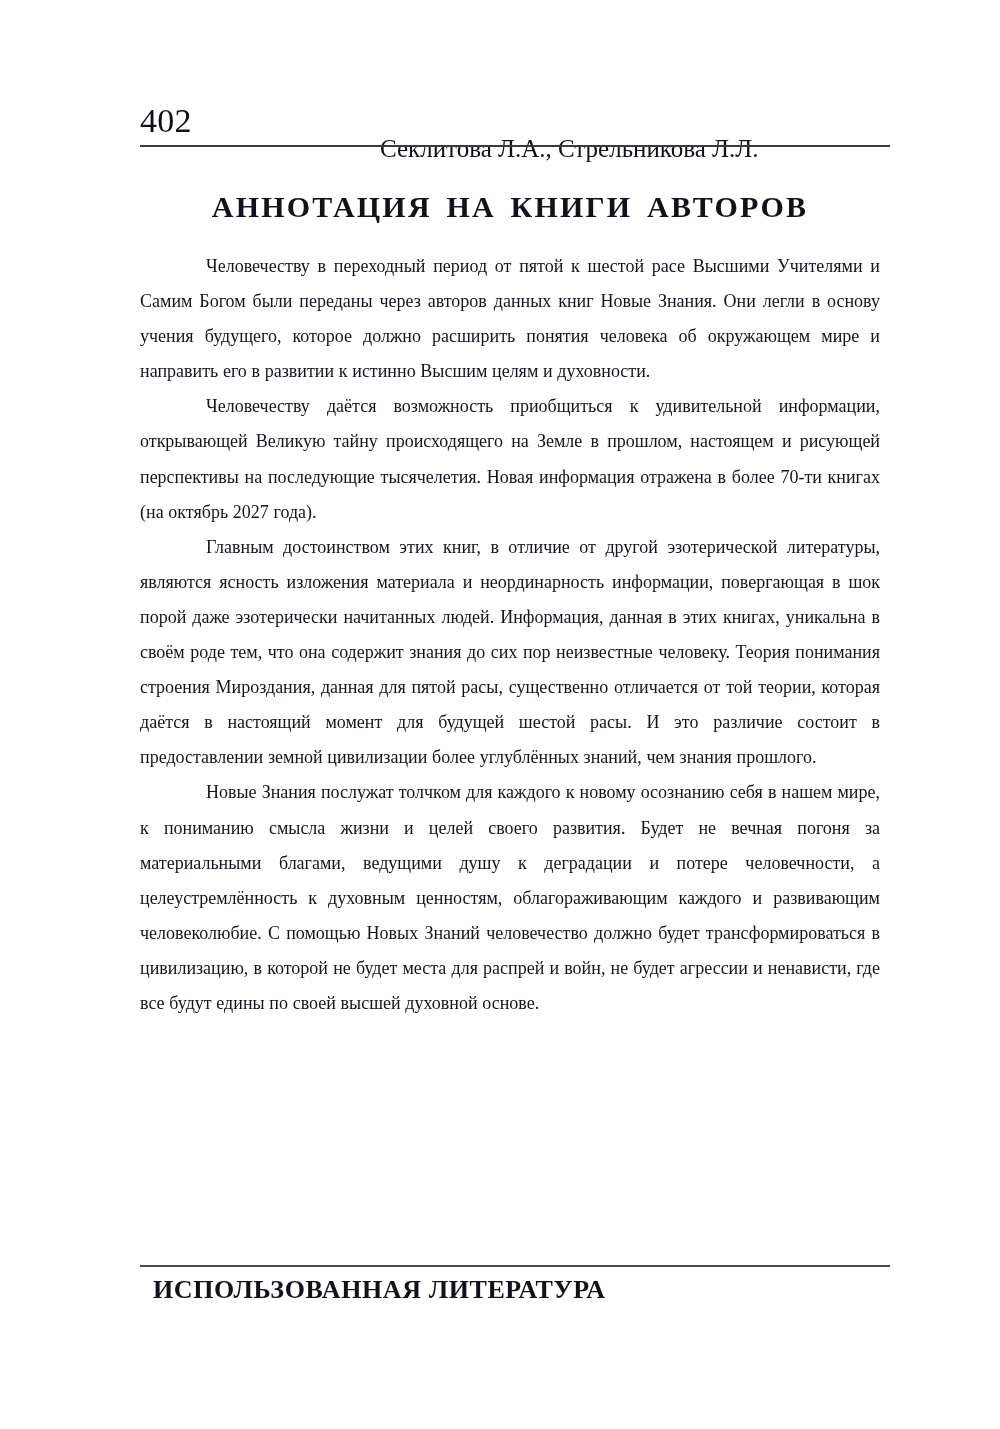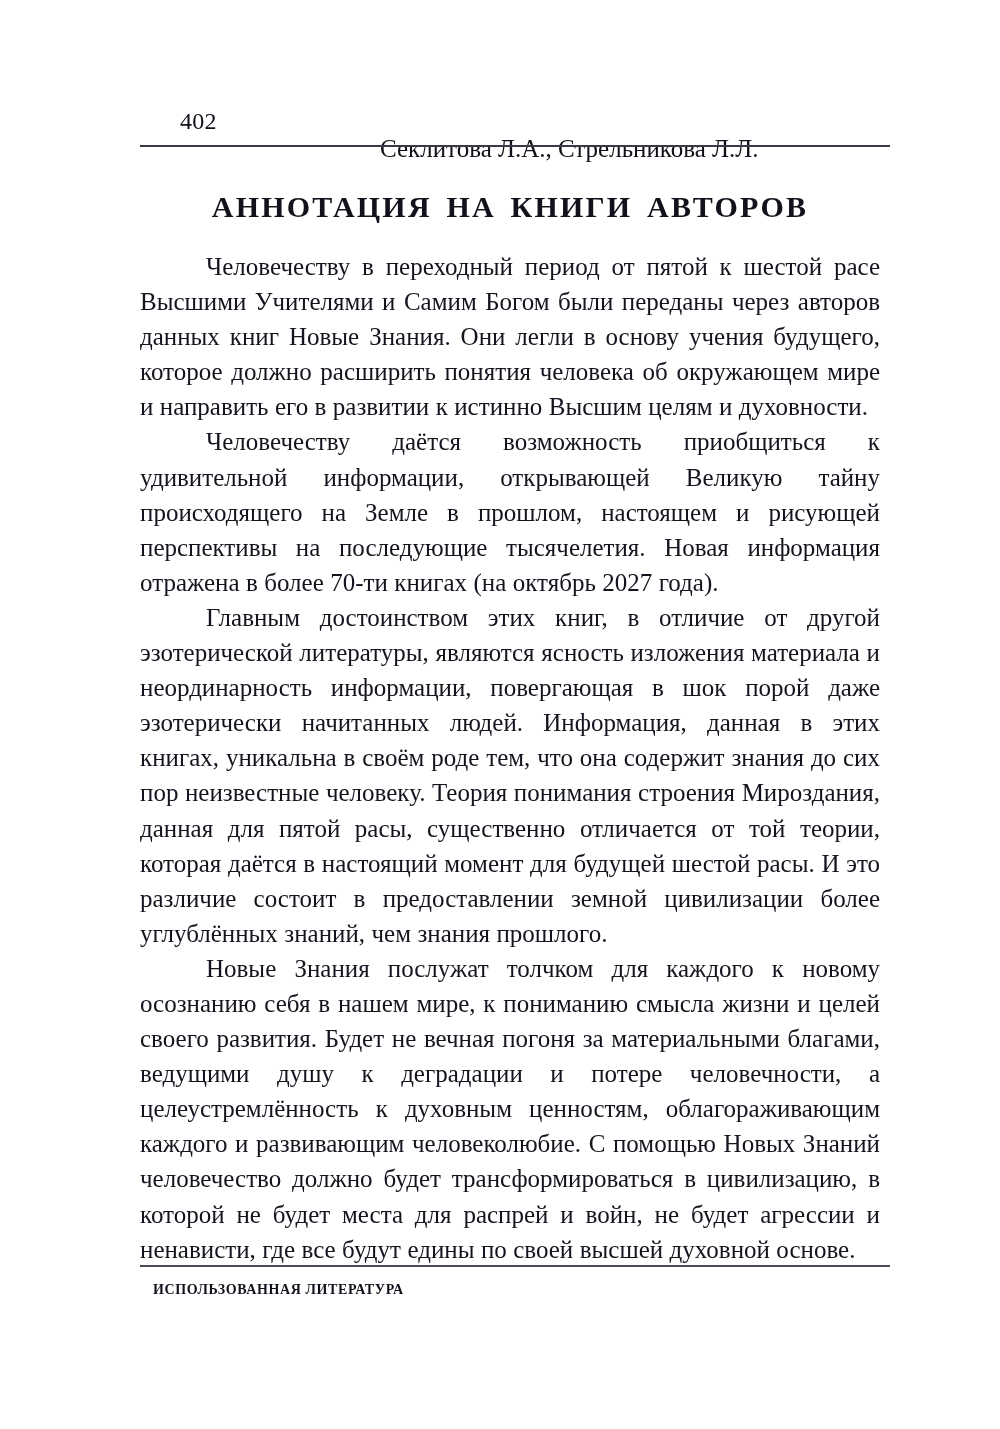--- a/index.html
+++ b/index.html
@@ -30,26 +30,25 @@
     position: absolute;
     left: 140px;
     top: 103px;
     width: 750px;
     height: 42px;
   }
   .page-number {
     position: absolute;
     left: 0;
     top: 0;
-    font-size: 24px;
+    font-size: 34px;
     line-height: 36px;
     letter-spacing: 0.3px;
     color: #10101a;
     white-space: nowrap;
-    margin-left: 40px;
   }
   .running-title {
     position: absolute;
     left: 240px;
     top: 1px;
     font-size: 25px;
     line-height: 36px;
     color: #10101a;
     white-space: nowrap;
     margin-top: 27px;
@@ -81,21 +80,21 @@
     line-height: 40px;
     color: #12121c;
     padding-top: 17px;
     padding-bottom: 5px;
     word-spacing: 5px;
   }
 
   .para {
     margin: 0;
     padding: 0;
-    font-size: 25px;
+    font-size: 18px;
     line-height: 35.1px;
     text-align: justify;
     text-indent: 66px;
     color: #14141e;
     -webkit-hyphens: none;
     hyphens: none;
     word-spacing: 0.2px;
   }
   .para.first { margin-top: 17px; }
 
@@ -105,21 +104,21 @@
     left: 140px;
     top: 1265px;
     width: 750px;
     height: 0;
     border-top: 2px solid #4a4a55;
   }
   .foot-heading {
     position: absolute;
     left: 153px;
     top: 1275px;
-    font-size: 14px;
+    font-size: 26px;
     font-weight: bold;
     letter-spacing: 0.6px;
     line-height: 30px;
     color: #12121c;
     white-space: nowrap;
   }
 </style>
 </head>
 <body>
 

